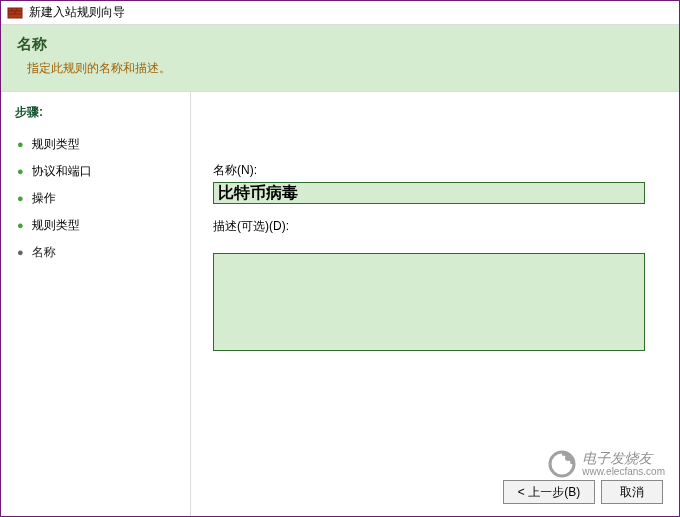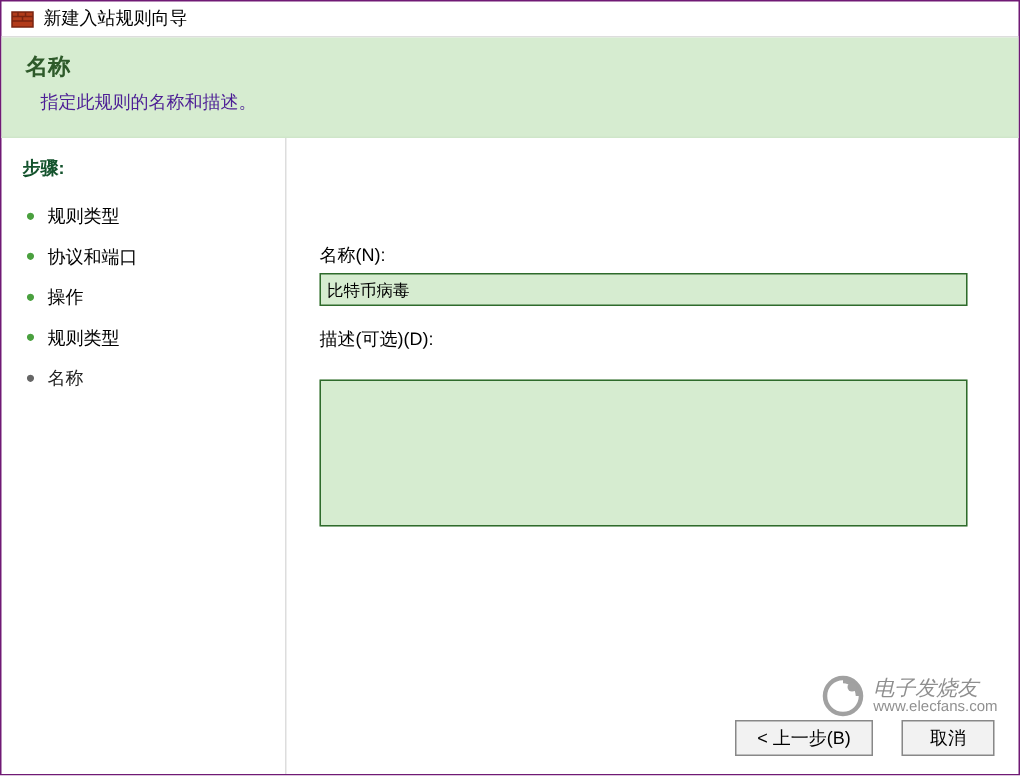--- a/index.html
+++ b/index.html
@@ -44,21 +44,21 @@
       border-bottom: 1px solid #cfe6c9;
     }
     .header-title {
       font-size: 15px;
       color: #2e5a2a;
       font-weight: bold;
       margin-bottom: 6px;
     }
     .header-desc {
       font-size: 12px;
-      color: #4c1d95;
+      color: #a16207;
       padding-left: 10px;
     }
     .body-area {
       flex: 1;
       display: flex;
       position: relative;
     }
     .sidebar {
       width: 190px;
       border-right: 1px solid #ddd;
@@ -102,22 +102,23 @@
       margin-bottom: 3px;
       color: #000;
     }
     .name-input {
       width: 432px;
       height: 22px;
       border: 1px solid #2f6b2c;
       background: #d6ecd0;
       padding: 2px 4px;
       font-family: inherit;
-      font-size: 11px;
+      font-size: 16px;
       outline: none;
+      font-weight: bold;
     }
     .desc-label {
       margin-top: 14px;
       margin-bottom: 18px;
       color: #000;
     }
     .desc-textarea {
       width: 432px;
       height: 98px;
       border: 1px solid #2f6b2c;
@@ -126,21 +127,21 @@
       font-family: inherit;
       font-size: 12px;
       resize: none;
       outline: none;
     }
     .button-row {
       position: absolute;
       bottom: 12px;
       right: 16px;
       display: flex;
-      gap: 19px;
+      gap: 6px;
     }
     .btn {
       min-width: 92px;
       height: 24px;
       border: 1px solid #888;
       background: #f2f2f2;
       padding: 0 10px;
       cursor: pointer;
       font-family: inherit;
       font-size: 12px;

